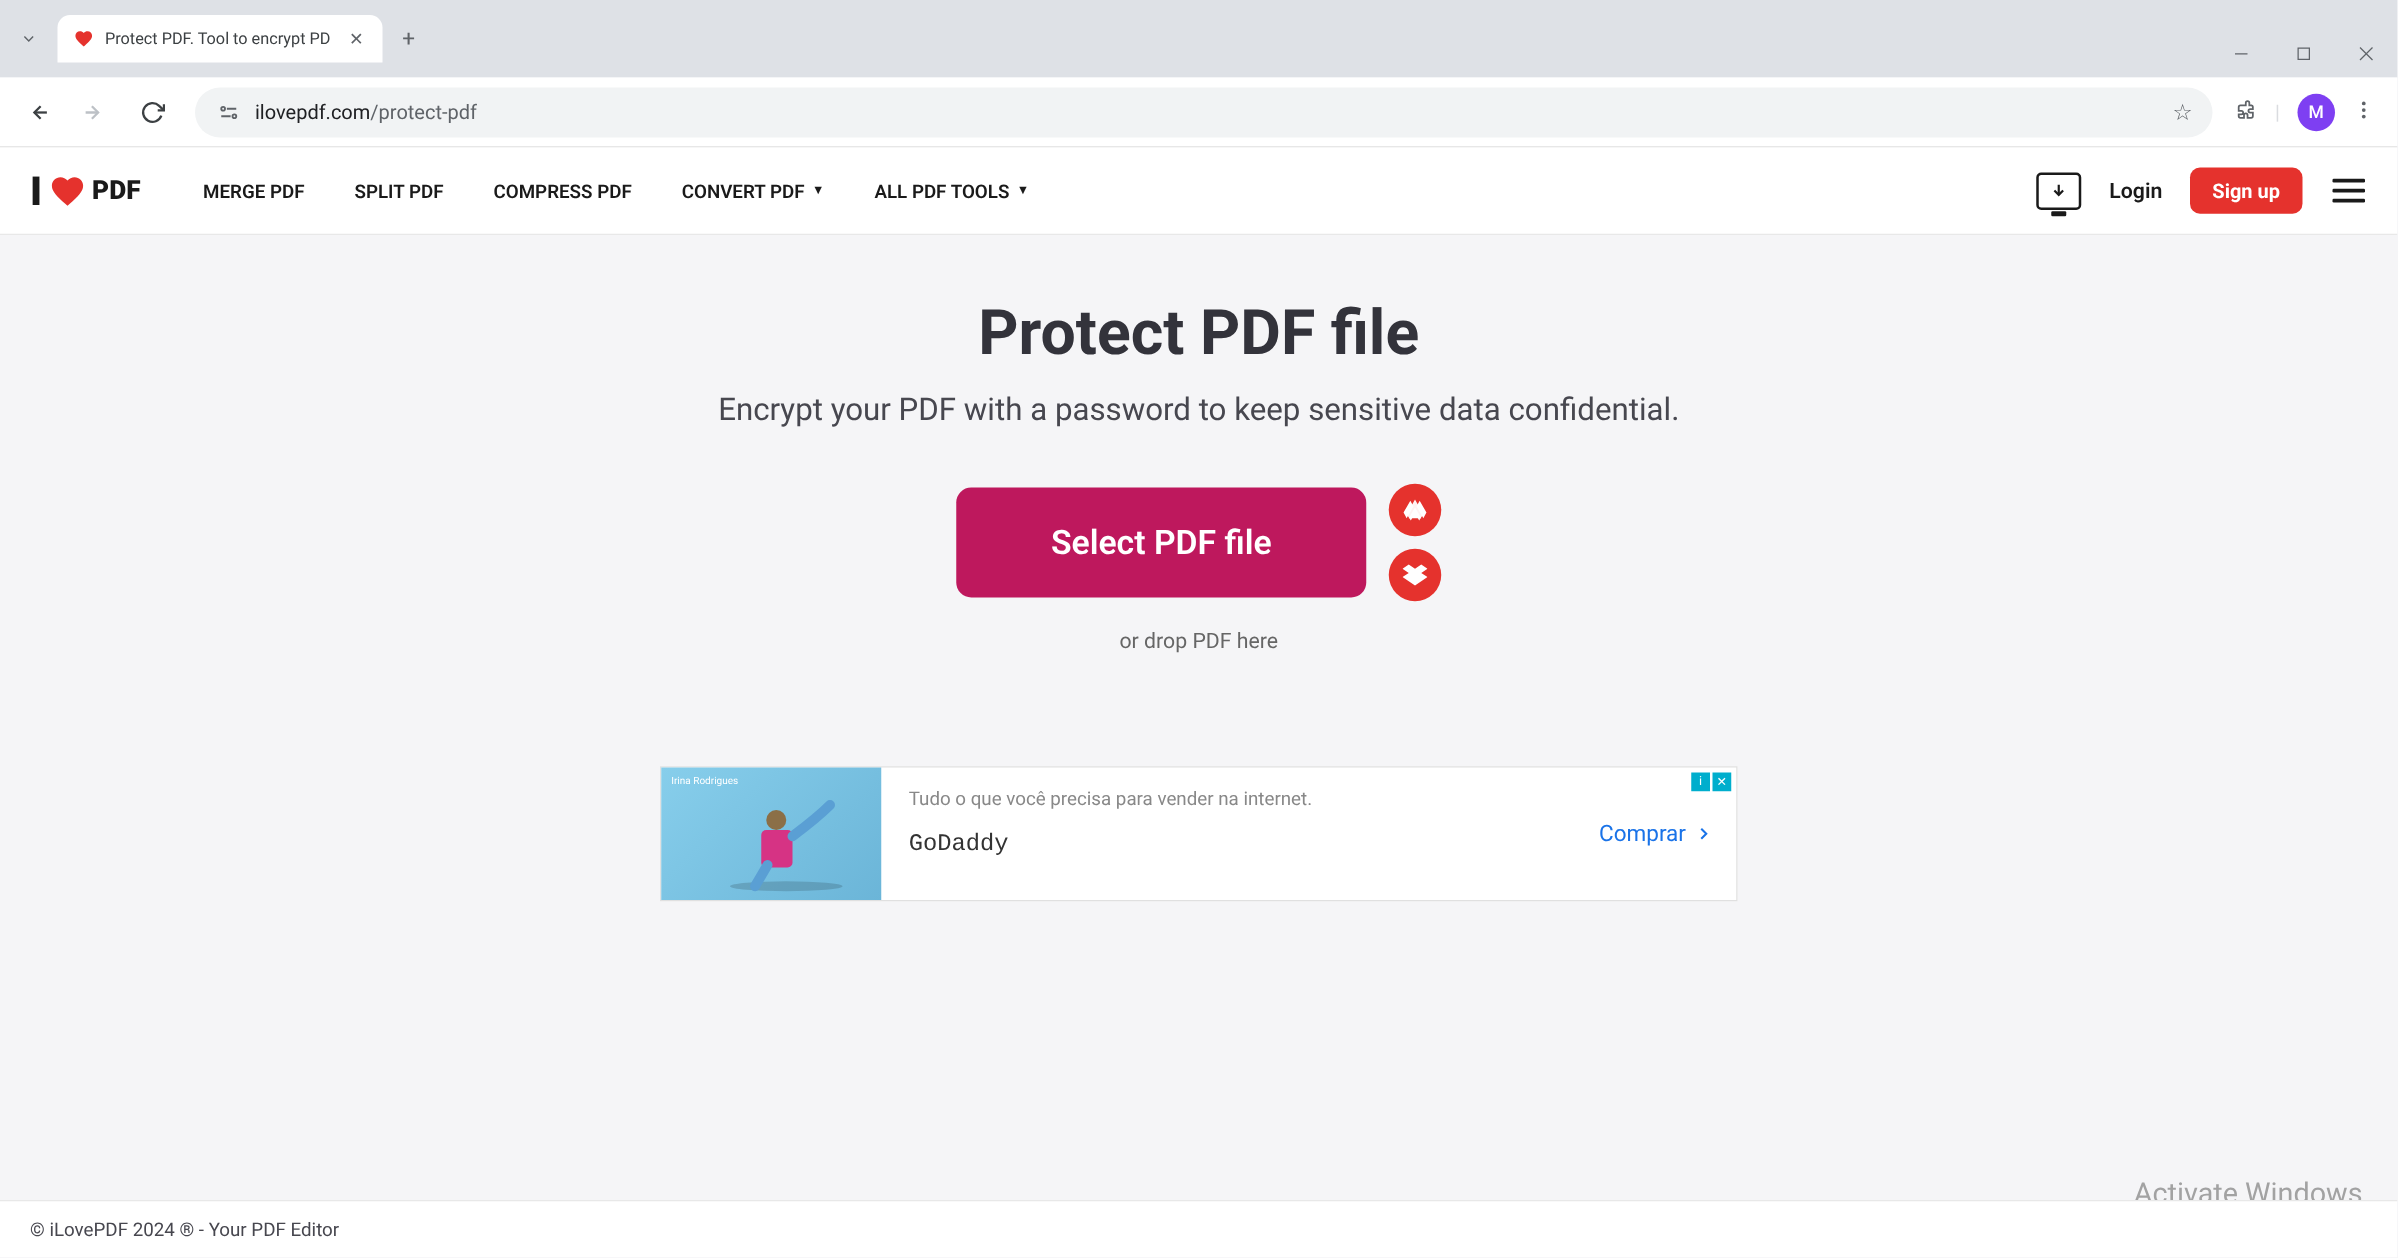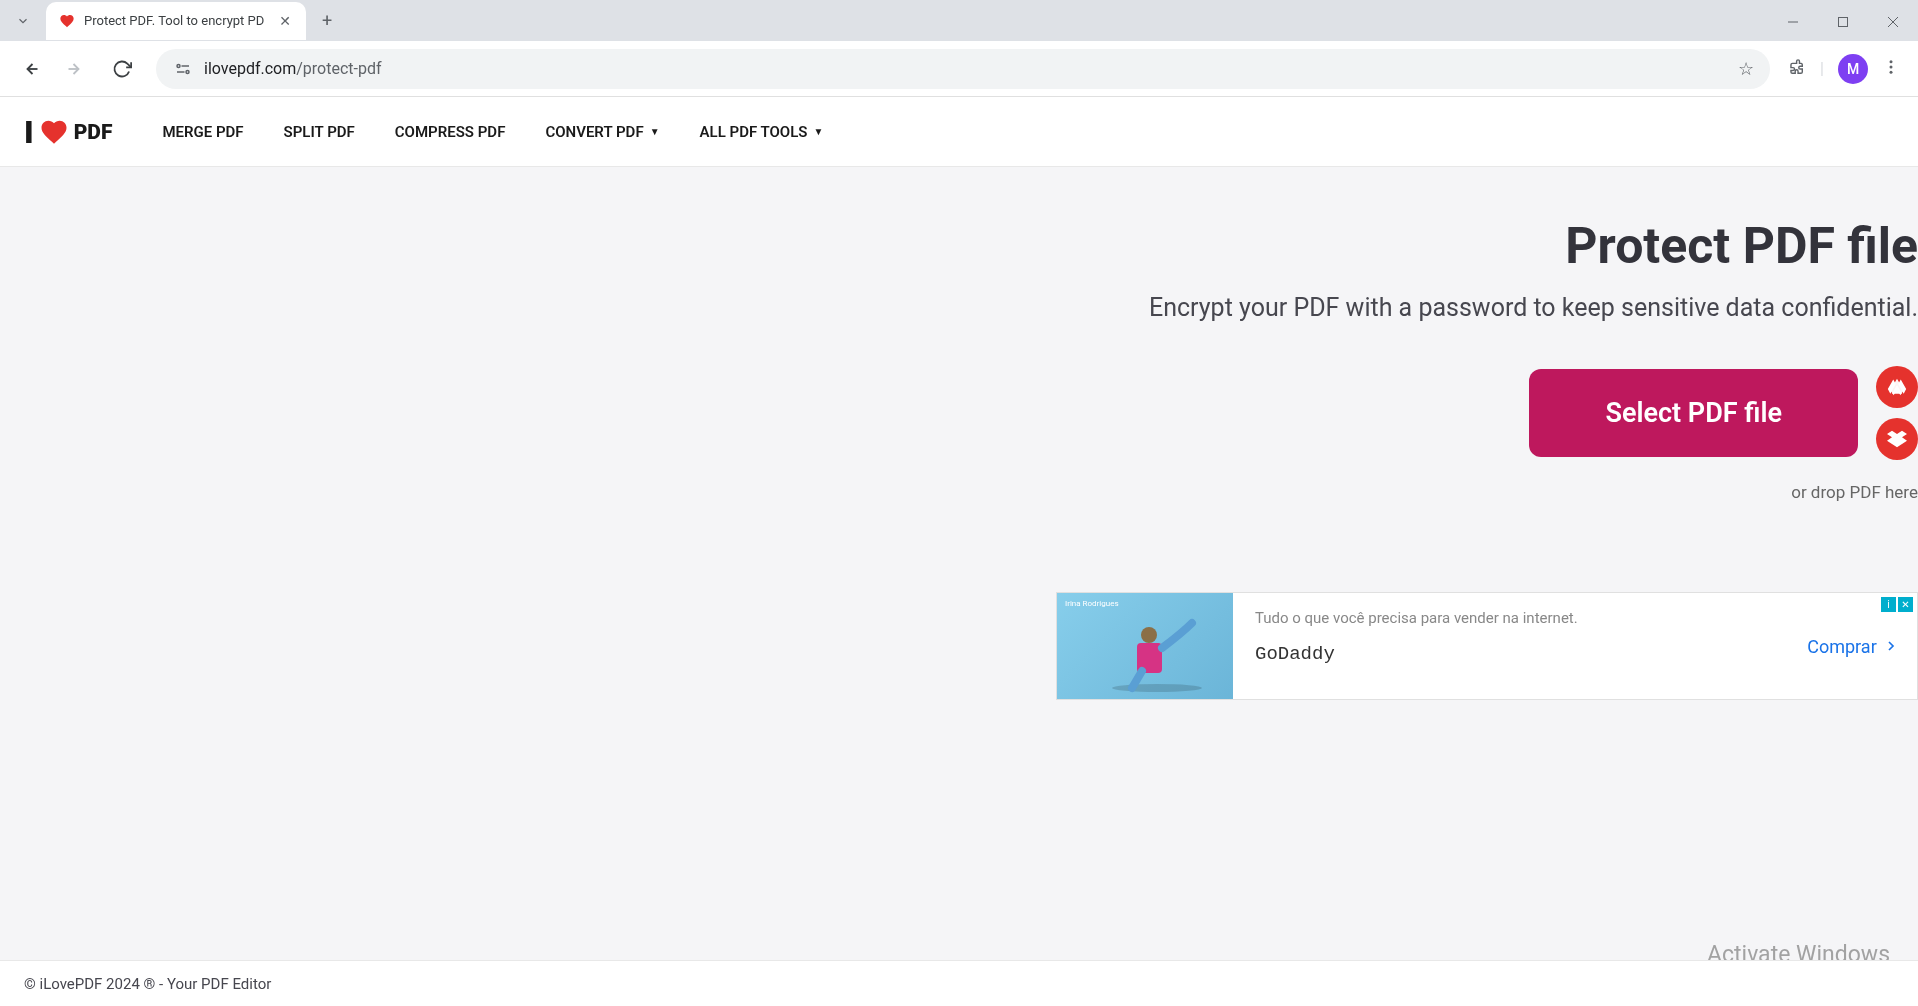--- a/index.html
+++ b/index.html
@@ -1,19 +1,19 @@
 <!DOCTYPE html>
 <html><head>
 <meta charset="utf-8">
 <style>
 * { margin: 0; padding: 0; box-sizing: border-box; }
 body { font-family: -apple-system, BlinkMacSystemFont, "Segoe UI", Roboto, Arial, sans-serif; background: #f5f5f7; overflow: hidden; width: 1918px; height: 1006px; position: relative; }
 
 
-.browser-top { background: #dee1e6; height: 41px; display: flex; align-items: flex-end; }
+.browser-top { background: #dee1e6; height: 62px; display: flex; align-items: flex-end; }
 .tab-area { display: flex; align-items: center; height: 100%; padding-left: 8px; }
 .tab-dropdown { width: 30px; height: 30px; display: flex; align-items: center; justify-content: center; margin-right: 8px; color: #5f6368; cursor: pointer; }
 .tab { background: #fff; border-radius: 10px 10px 0 0; height: 38px; display: flex; align-items: center; padding: 0 12px; gap: 8px; min-width: 260px; position: relative; }
 .tab-favicon { width: 18px; height: 18px; display: flex; align-items: center; justify-content: center; }
 .tab-title { font-size: 13px; color: #3c4043; white-space: nowrap; overflow: hidden; text-overflow: ellipsis; flex: 1; }
 .tab-close { width: 18px; height: 18px; display: flex; align-items: center; justify-content: center; color: #5f6368; cursor: pointer; font-size: 14px; }
 .new-tab { width: 30px; height: 30px; display: flex; align-items: center; justify-content: center; color: #5f6368; cursor: pointer; margin-left: 6px; font-size: 18px; }
 .window-controls { margin-left: auto; display: flex; gap: 0; }
 .win-ctrl { width: 50px; height: 38px; display: flex; align-items: center; justify-content: center; color: #5f6368; cursor: pointer; }
 
@@ -37,21 +37,21 @@
 .nav-link .caret { font-size: 10px; }
 .header-right { margin-left: auto; display: flex; align-items: center; gap: 22px; }
 .download-icon-box { width: 36px; height: 30px; border: 2px solid #1a1a1a; border-radius: 4px; display: flex; align-items: center; justify-content: center; position: relative; cursor: pointer; }
 .download-icon-box::after { content: ''; position: absolute; bottom: -7px; left: 50%; transform: translateX(-50%); width: 12px; height: 4px; background: #1a1a1a; border-radius: 1px; }
 .login-link { font-size: 17px; font-weight: 600; color: #1a1a1a; cursor: pointer; }
 .signup-btn { background: #e5322d; color: #fff; padding: 9px 18px; border-radius: 8px; font-size: 16px; font-weight: 700; cursor: pointer; }
 .menu-burger { display: flex; flex-direction: column; gap: 5px; cursor: pointer; padding: 2px; }
 .menu-burger span { width: 26px; height: 3px; background: #1a1a1a; border-radius: 1px; }
 
 
-.page-content { background: #f5f5f7; display: flex; flex-direction: column; align-items: flex-end; padding-top: 50px; position: relative; height: calc(100% - 47px - 56px - 70px - 46px); }
+.page-content { background: #f5f5f7; display: flex; flex-direction: column; align-items: center; padding-top: 50px; position: relative; height: calc(100% - 47px - 56px - 70px - 46px); }
 .page-title { font-size: 50px; font-weight: 700; color: #33333b; margin-bottom: 18px; }
 .page-subtitle { font-size: 25px; color: #47474f; margin-bottom: 44px; font-weight: 400; }
 .file-select-row { display: flex; align-items: center; gap: 18px; }
 .select-btn { background: #be185d; color: #fff; padding: 28px 76px; border-radius: 12px; font-size: 27px; font-weight: 600; cursor: pointer; }
 .cloud-btns { display: flex; flex-direction: column; gap: 10px; }
 .cloud-btn { width: 42px; height: 42px; border-radius: 50%; background: #e5322d; display: flex; align-items: center; justify-content: center; cursor: pointer; color: #fff; }
 .drop-hint { margin-top: 22px; font-size: 17px; color: #666; }
 
 
 .ad-box { margin-top: 90px; width: 862px; height: 108px; background: #fff; border: 1px solid #e0e0e0; display: flex; position: relative; }
@@ -181,20 +181,35 @@
     <div class="nav-link">COMPRESS PDF</div>
     <div class="nav-link">
         <span>CONVERT PDF</span>
         <span class="caret">▼</span>
       </div>
     <div class="nav-link">
         <span>ALL PDF TOOLS</span>
         <span class="caret">▼</span>
       </div>
   </div>
+  <div class="header-right">
+    <div class="download-icon-box">
+      <svg width="14" height="14" viewBox="0 0 24 24" fill="none" stroke="#1a1a1a" stroke-width="3">
+          <line x1="12" y1="3" x2="12" y2="15"></line>
+          <polyline points="6 11 12 17 18 11"></polyline>
+        </svg>
+    </div>
+    <div class="login-link">Login</div>
+    <div class="signup-btn">Sign up</div>
+    <div class="menu-burger">
+        <span></span>
+        <span></span>
+        <span></span>
+      </div>
+  </div>
 </div>
 
 <div class="page-content">
   <h1 class="page-title">Protect PDF file</h1>
   <p class="page-subtitle">Encrypt your PDF with a password to keep sensitive data confidential.</p>
   <div class="file-select-row">
     <div class="select-btn">Select PDF file</div>
     <div class="cloud-btns">
       <div class="cloud-btn">
         <svg width="20" height="20" viewBox="0 0 24 24" fill="#fff">

